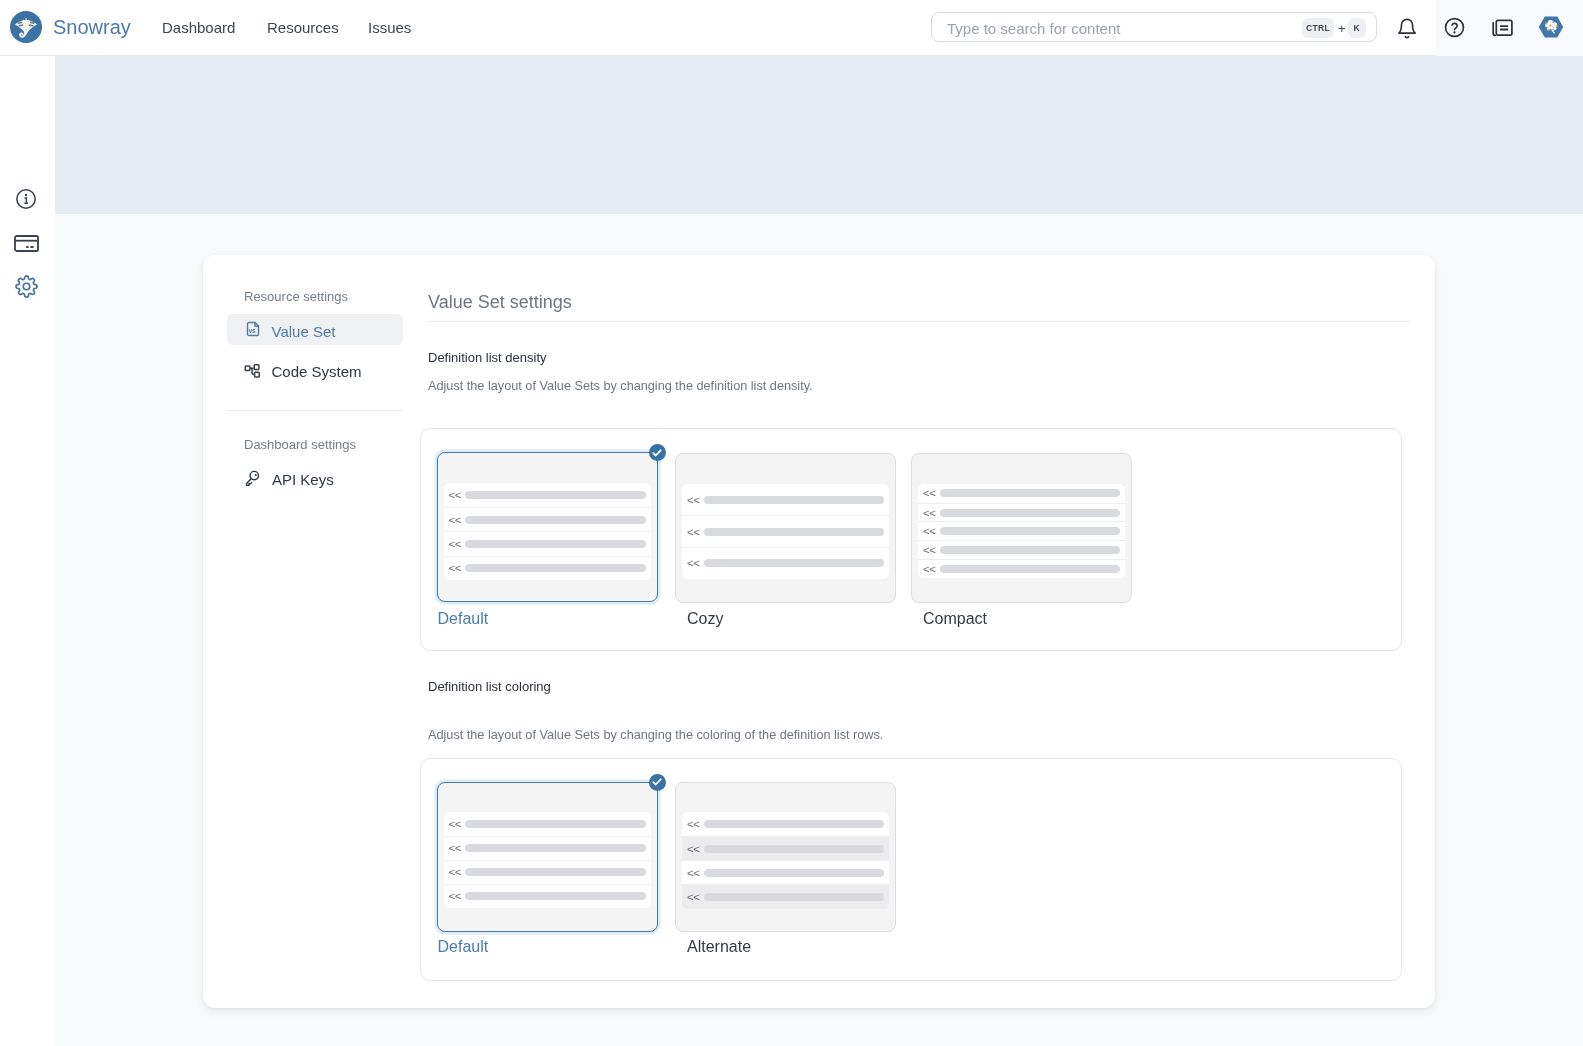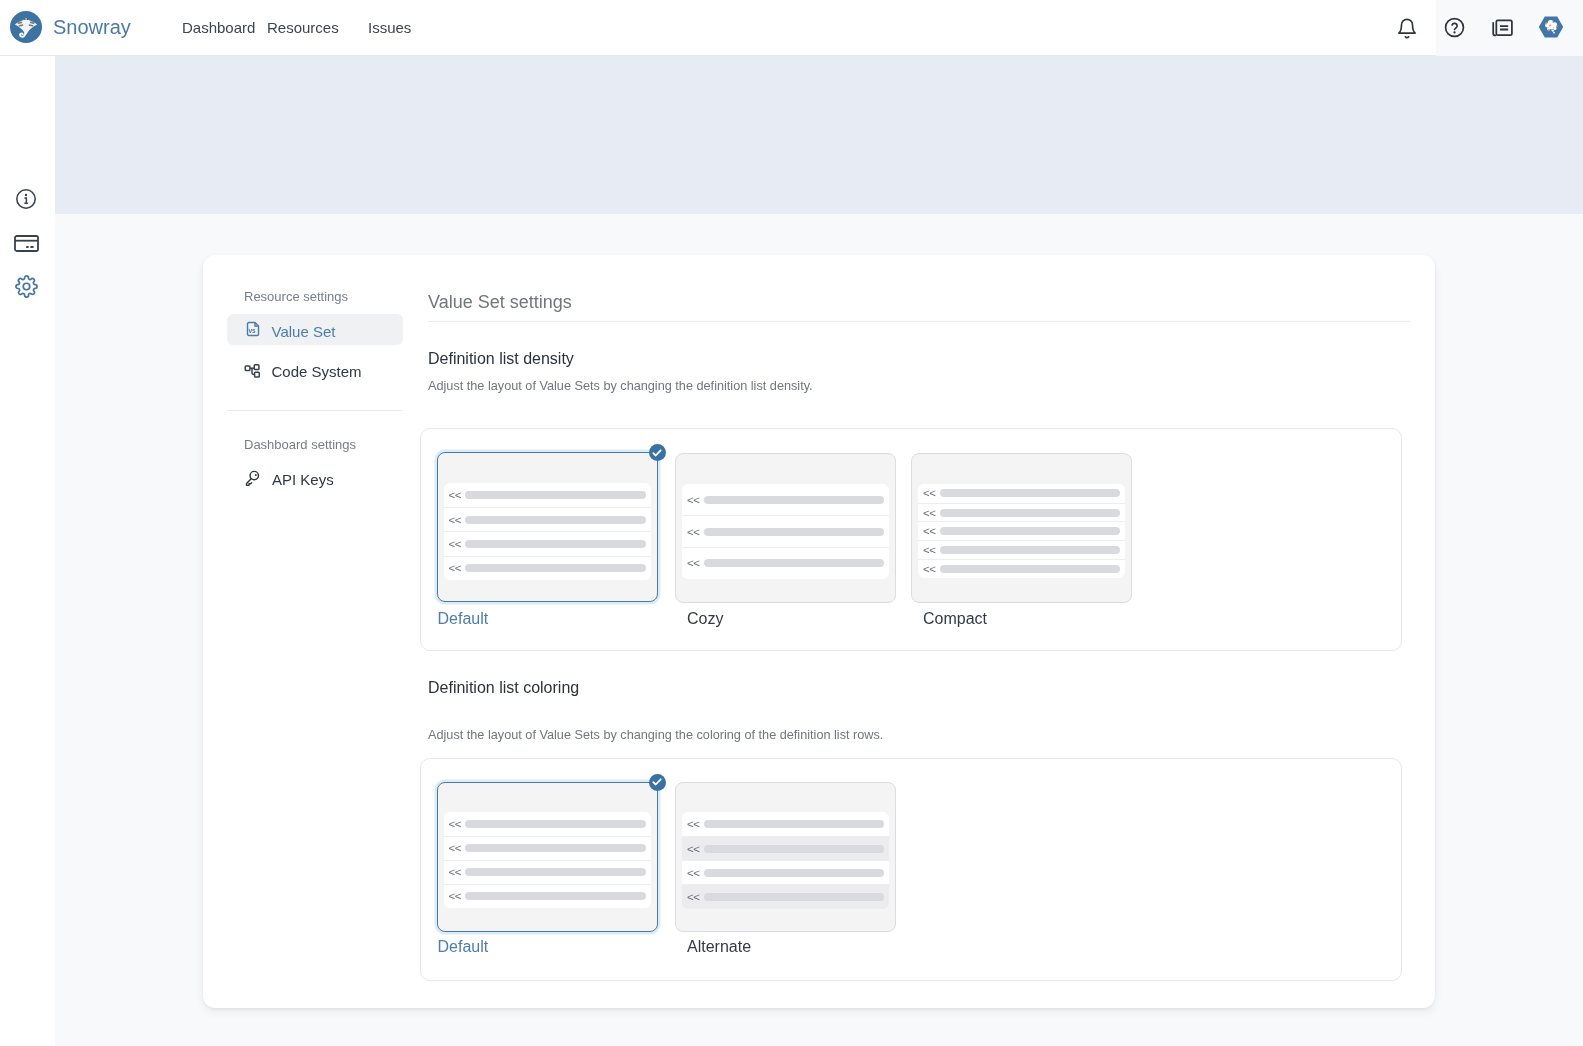--- a/index.html
+++ b/index.html
@@ -28,21 +28,21 @@
 #card { position:absolute; left:203px; top:255px; width:1232px; height:753px; background:#fff; border-radius:12px; box-shadow:0 1px 3px rgba(16,24,40,.07), 0 4px 10px rgba(16,24,40,.06); }
 
 
 .sect-label { font-size:13px; color:#767e89; }
 #pill { position:absolute; left:227px; top:313.5px; width:176px; height:31.5px; background:#f0f1f3; border-radius:6px; }
 .snav-text { font-size:15px;text-align:right; }
 
 
 #h1 { left:428px; top:292.5px; font-size:18px; color:#6e7680; }
 #hr1 { position:absolute; left:428px; top:321px; width:982px; height:1px; background:#e9ebee; }
-.h2 { font-size:16px; color:#2b323c; }
+.h2 { font-size:13px; color:#2b323c; }
 .desc { font-size:12.7px; color:#6e7680; }
 .optbox { position:absolute; left:420px; width:982px; height:223.5px; border:1px solid #e5e7ea; border-radius:10px; background:#fff; }
 .opt { position:absolute; width:221px; height:150px; background:#f4f4f5; border:1px solid #dadcdf; border-radius:8px; }
 .opt.sel { border:1.5px solid #4a78a5; box-shadow:0 0 0 2.5px #d9ecf8; }
 .check { position:absolute; right:-9px; top:-9px; width:17px; height:17px; border-radius:50%; background:#3a71a3; z-index:3; }
 .check svg { position:absolute; left:3.5px; top:4.5px; }
 .preview { position:absolute; left:6px; right:6px; background:#fff; border-radius:6px; overflow:hidden; }
 .row { position:relative; }
 .row + .row { border-top:1px solid #eceef0; }
 .row .lt { position:absolute; left:5px; top:50%; transform:translateY(-50%); font-size:11.5px; color:#686f77; letter-spacing:-0.5px; }
@@ -245,24 +245,30 @@
     <path d="M16 7 C14.9 8.5 13 9.4 10.5 10.2 C8.7 10.8 6.6 11.9 4.8 13.5 C8.7 15.3 12.2 18 14.5 21.7 L16 24.1 L17.5 21.7 C19.8 18 23.3 15.3 27.2 13.5 C25.4 11.9 23.3 10.8 21.5 10.2 C19 9.4 17.1 8.5 16 7 Z" fill="#f2f3f4"></path>
     <path d="M15.2 21.8 C15.2 24.4 13.8 25.9 12 25.8 C10.4 25.7 9.6 24.2 10.3 23.1 C10.9 22.2 12.2 22.2 12.7 23.1" fill="none" stroke="#fbfcfc" stroke-width="1.9" stroke-linecap="round"></path>
     <rect x="7.4" y="10.9" width="4.8" height="1.7" rx="0.85" fill="#7a7f85" transform="rotate(-12 9.8 11.8)"></rect>
     <rect x="8.5" y="13.6" width="4.8" height="1.7" rx="0.85" fill="#7a7f85" transform="rotate(-12 10.9 14.5)"></rect>
     <rect x="19.8" y="10.9" width="4.8" height="1.7" rx="0.85" fill="#7a7f85" transform="rotate(12 22.2 11.8)"></rect>
     <rect x="18.7" y="13.6" width="4.8" height="1.7" rx="0.85" fill="#7a7f85" transform="rotate(12 21.1 14.5)"></rect>
     <circle cx="14.9" cy="8.4" r="0.7" fill="#3f444a"></circle>
     <circle cx="17.3" cy="8.4" r="0.7" fill="#3f444a"></circle>
   </svg>
   <div class="abs" id="logo-text">Snowray</div>
-  <div class="abs navlink" style="left:162px;margin-left:20px;">Dashboard</div>
+  <div class="abs navlink" style="left:162px;">Dashboard</div>
   <div class="abs navlink" style="left:267px;text-align:right;">Resources</div>
   <div class="abs navlink" style="left:368px;">Issues</div>
 
+  <div id="search">
+    <div class="abs ph">Type to search for content</div>
+    <div class="kbd" style="left:370px; width:32px;">CTRL</div>
+    <div class="abs" id="plus" style="left:406px;">+</div>
+    <div class="kbd" style="left:415.5px; width:18.5px;">K</div>
+  </div>
 
   <svg class="nav-ico" style="left:1396px; top:16.5px;" width="22" height="23" viewBox="0 0 24 24" fill="none" stroke="#2f353c" stroke-width="1.8">
     <path d="M18 8 A6 6 0 0 0 6 8 c0 7-3 9-3 9 h18 s-3-2-3-9" stroke-linejoin="round"></path>
     <path d="M13.73 21 a2 2 0 0 1-3.46 0" stroke-linecap="round"></path>
   </svg>
   <svg class="nav-ico" style="left:1444px; top:17px;" width="21" height="21" viewBox="0 0 24 24" fill="none" stroke="#2f353c" stroke-width="1.9">
     <circle cx="12" cy="12" r="10.2"></circle>
     <path d="M9.2 9.2 a3 3 0 0 1 5.8 1 c0 2-2.9 2.7-2.9 4.2" stroke-linecap="round"></path>
     <circle cx="12" cy="17.6" r="1.3" fill="#2f353c" stroke="none"></circle>
   </svg>

